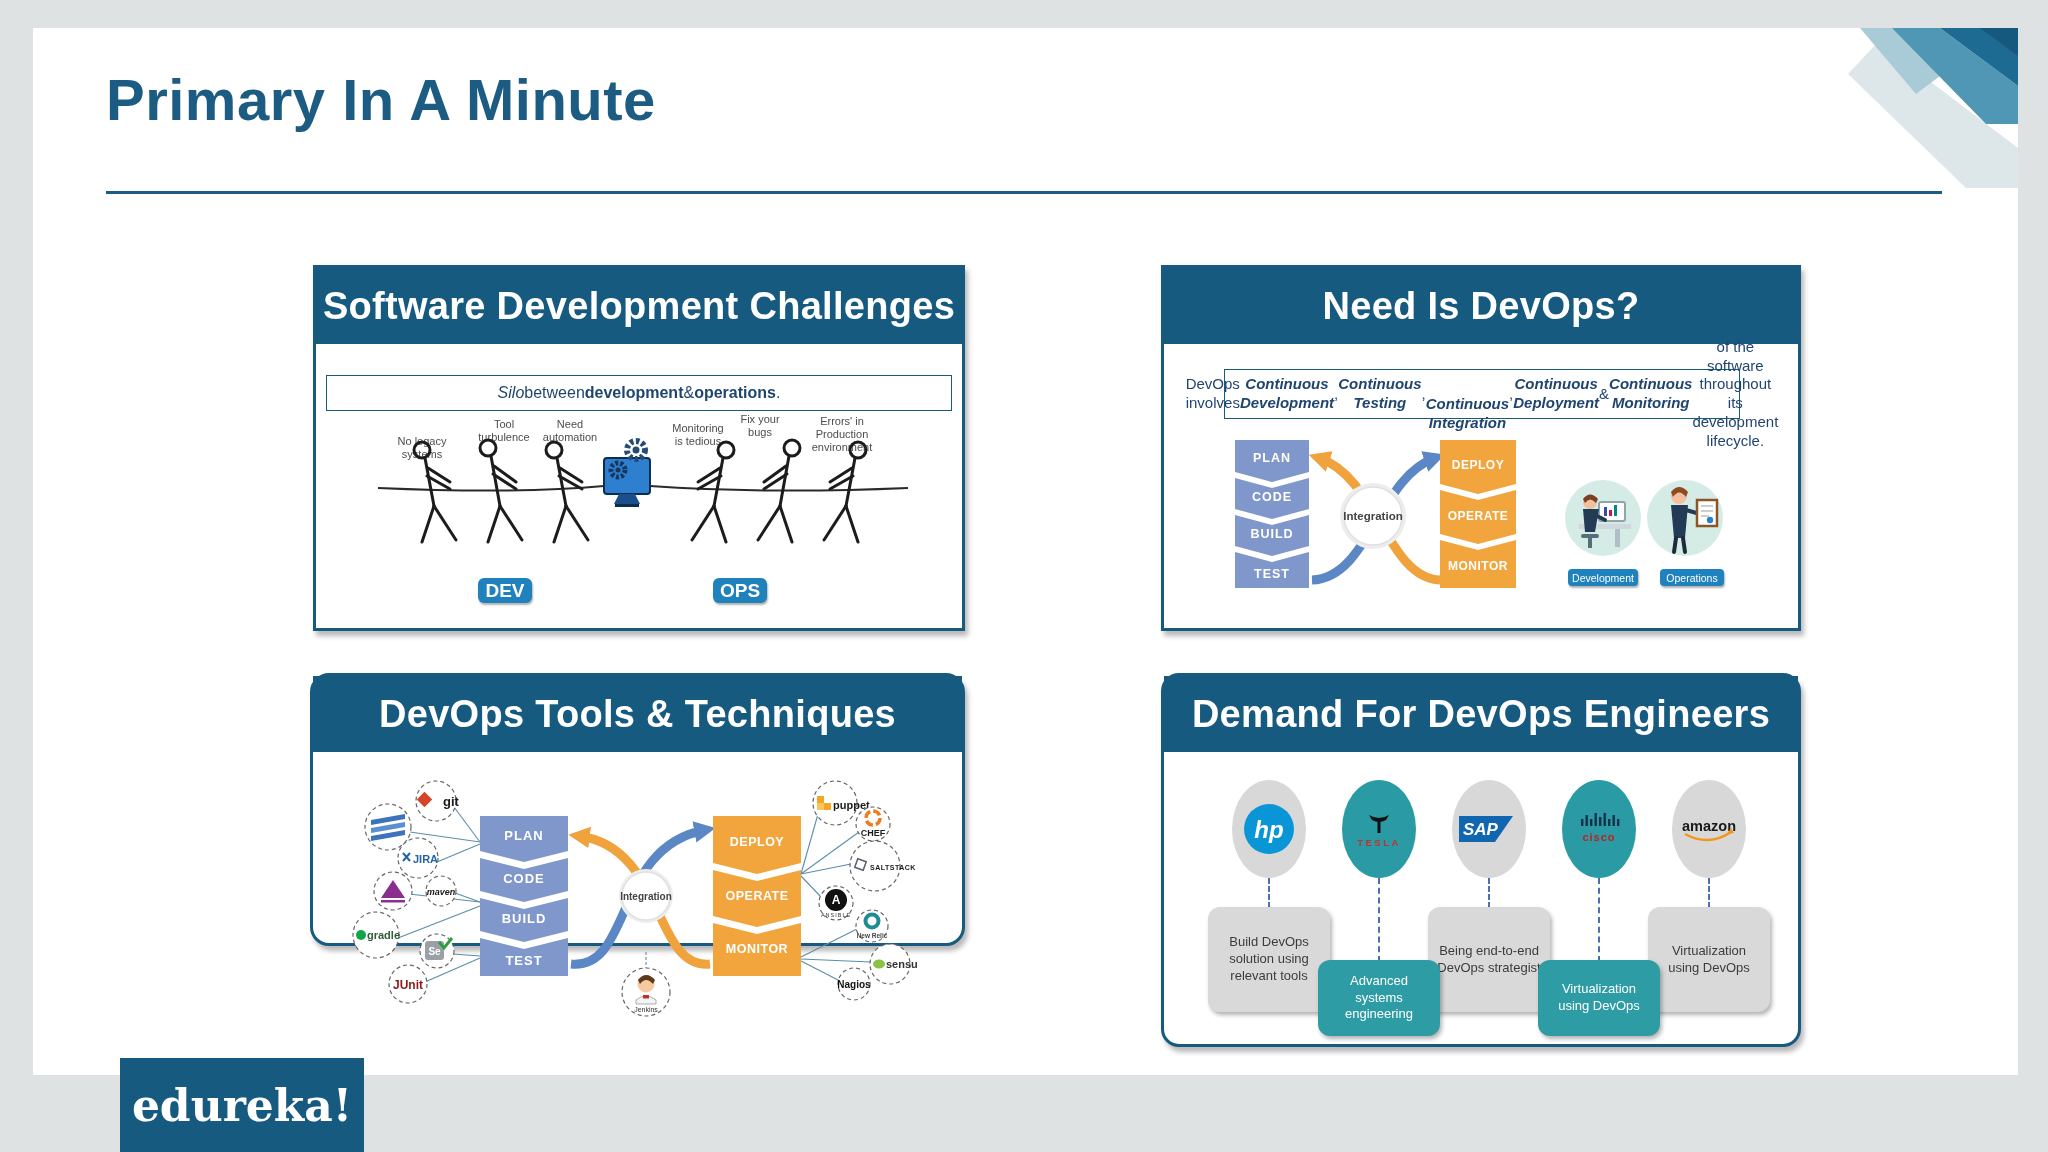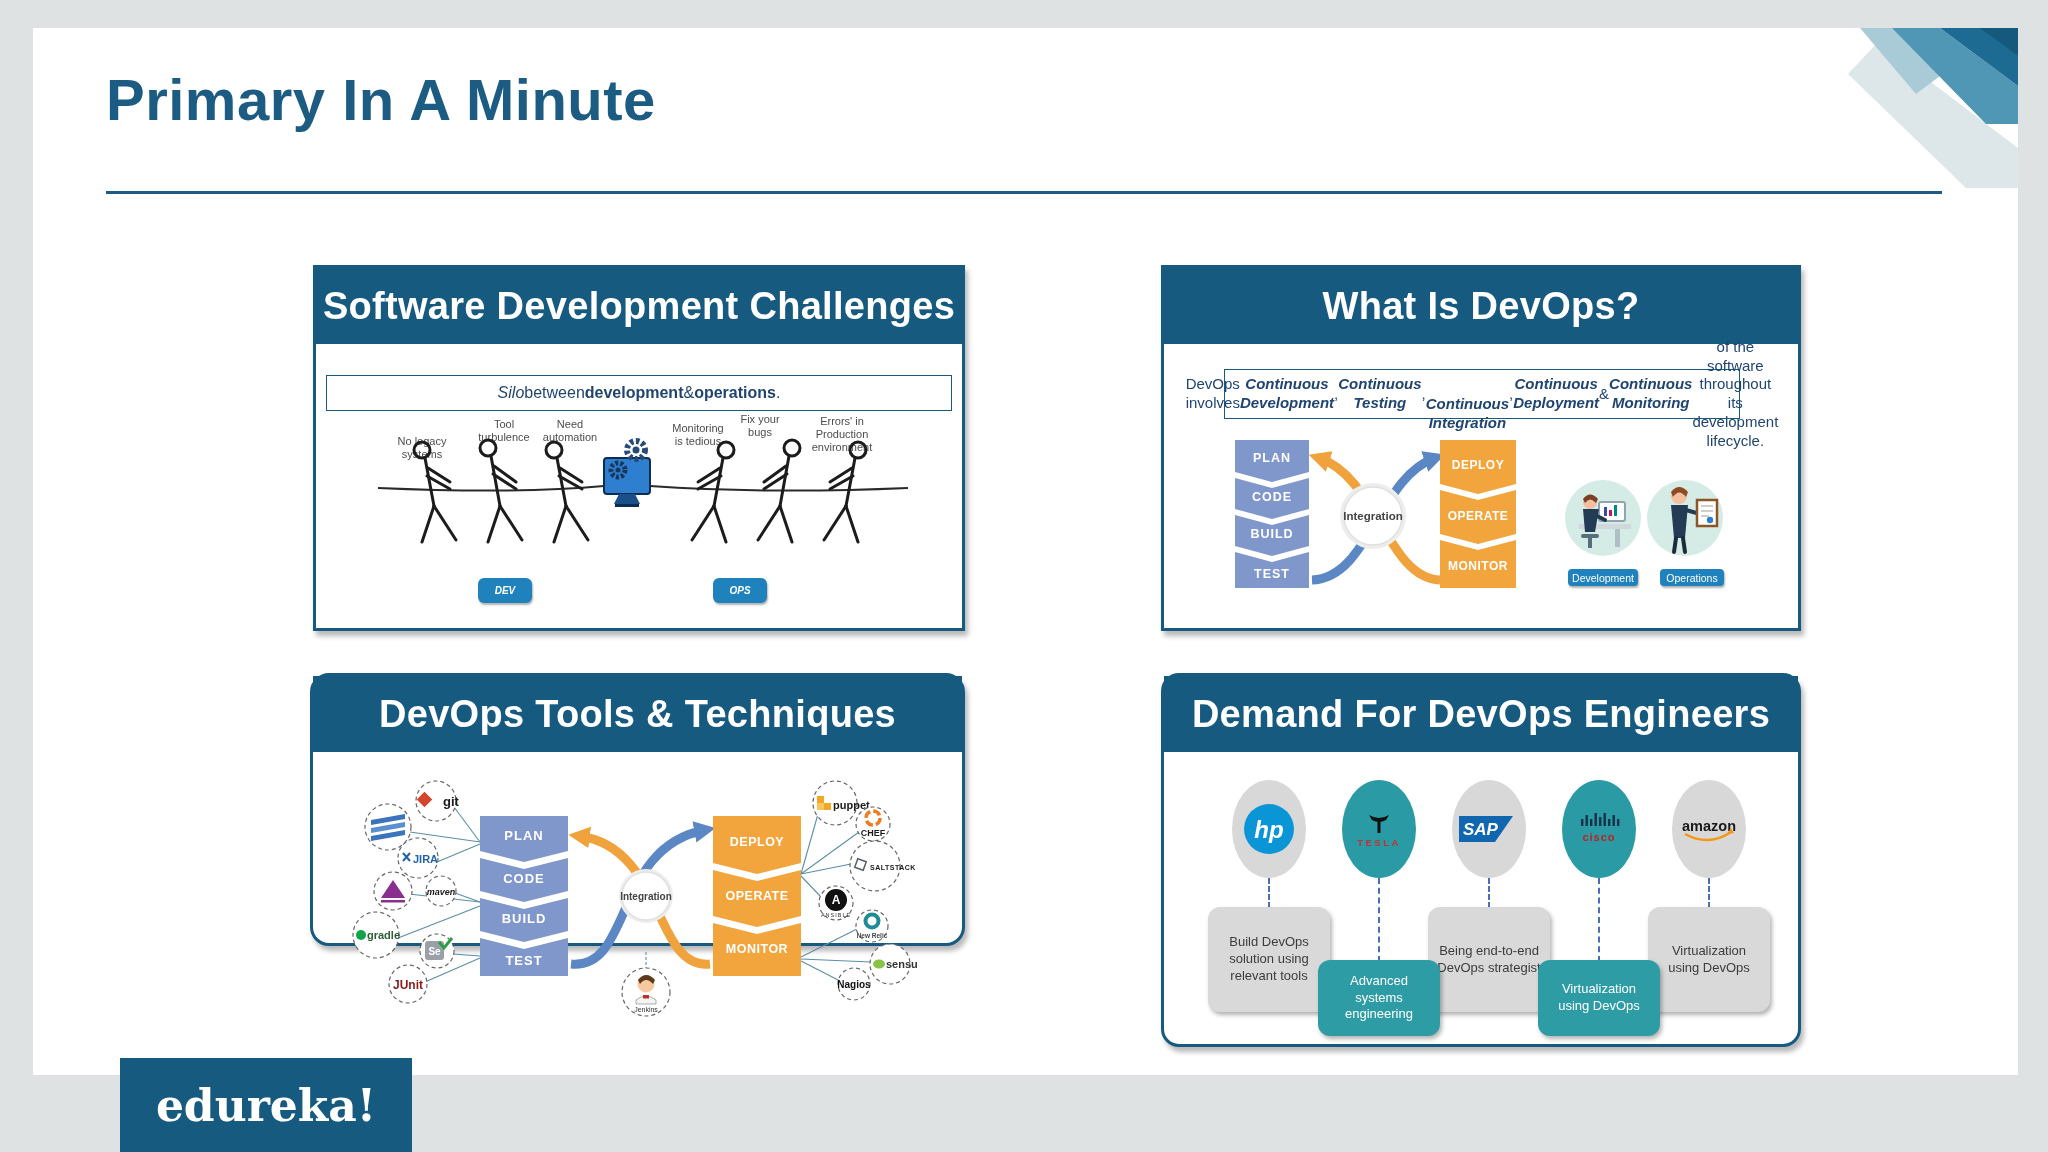--- a/index.html
+++ b/index.html
@@ -24,21 +24,21 @@
   #panel1 .panel-body, #panel2 .panel-body { height:284px; }
   #panel3 .panel-body, #panel4 .panel-body { height:292px; }
 
   .note-box { position:absolute; border:1px solid #175a80; display:flex; align-items:center; justify-content:center;
               text-align:center; color:#1f4470; font-size:16px; line-height:1.25; padding:2px 8px; }
   #p1-note { left:10px; top:31px; width:626px; height:36px; }
   #p2-note { left:60px; top:25px; width:516px; height:50px; font-size:15px; }
 
   .pill { position:absolute; background:#1f82bc; color:#fff; font-weight:bold; text-align:center;
           border-radius:6px; box-shadow:1px 2px 2px rgba(0,0,0,0.3); display:flex; align-items:center; justify-content:center; }
-  .pill.big { width:54px; height:25px; font-size:10px;font-style:italic; }
+  .pill.big { width:54px; height:25px; font-size:19px; }
   .pill.small { height:17px; font-size:10.5px; font-weight:normal; border-radius:4px; }
 
   #dev-pill { left:162px; top:234px; }
   #ops-pill { left:397px; top:234px; }
   #development-pill { left:404px; top:225px; width:70px; }
   #operations-pill { left:496px; top:225px; width:64px; }
 
   svg text { font-family:"Liberation Sans", sans-serif; }
   .tug-svg { position:absolute; left:2px; top:70px; width:644px; height:162px; }
   .flow-svg { position:absolute; left:65px; top:88px; width:370px; height:170px; }
@@ -49,21 +49,21 @@
 
   .company { position:absolute; width:76px; height:100px; }
   .company svg { width:76px; height:100px; }
   .dash-line { position:absolute; width:0; border-left:2px dashed #4a6fb5; }
   .role-box { position:absolute; width:122px; border-radius:12px; display:flex; align-items:center; justify-content:center;
               text-align:center; font-size:13px; line-height:1.3; padding:4px 8px; box-shadow:2px 3px 4px rgba(0,0,0,0.3); }
   .role-gray { background:#d9d9d9; color:#3c3c3c; height:105px; top:155px; }
   .role-teal { background:#2e9ca4; color:#ffffff; height:76px; top:208px; }
 
   .footer-band { position:absolute; left:0; top:1075px; width:2048px; height:77px; background:#dee2e2; }
-  .logo-box { position:absolute; left:120px; top:1058px; width:292px; height:94px; background:#175a80;
+  .logo-box { position:absolute; left:120px; top:1058px; width:244px; height:94px; background:#175a80;
               display:flex; align-items:center; justify-content:center; }
   .logo-box span { color:#ffffff; font-family:"DejaVu Serif", serif; font-weight:bold; font-size:44px; }
 </style>
 </head>
 <body>
 
 <div class="page">
   <div class="slide">
 
     <svg class="corner-svg" viewBox="0 0 170 160">
@@ -177,21 +177,21 @@
           </g>
         </svg>
 
         <div class="pill big" id="dev-pill">DEV</div>
         <div class="pill big" id="ops-pill">OPS</div>
       </div>
     </section>
 
     <section class="panel" id="panel2">
       <header class="panel-header">
-        <span>What Is DevOps?</span>
+        <span>Need Is DevOps?</span>
       </header>
       <div class="panel-body">
         <div class="note-box" id="p2-note">
             <span>DevOps involves </span>
             <span style="font-weight: bold; font-style: italic;">Continuous Development</span>
             <span>, </span>
             <span style="font-weight: bold; font-style: italic;">Continuous Testing</span>
             <span>, </span>
             <span style="font-weight: bold; font-style: italic; margin-top: 40px;">Continuous Integration</span>
             <span>, </span>

